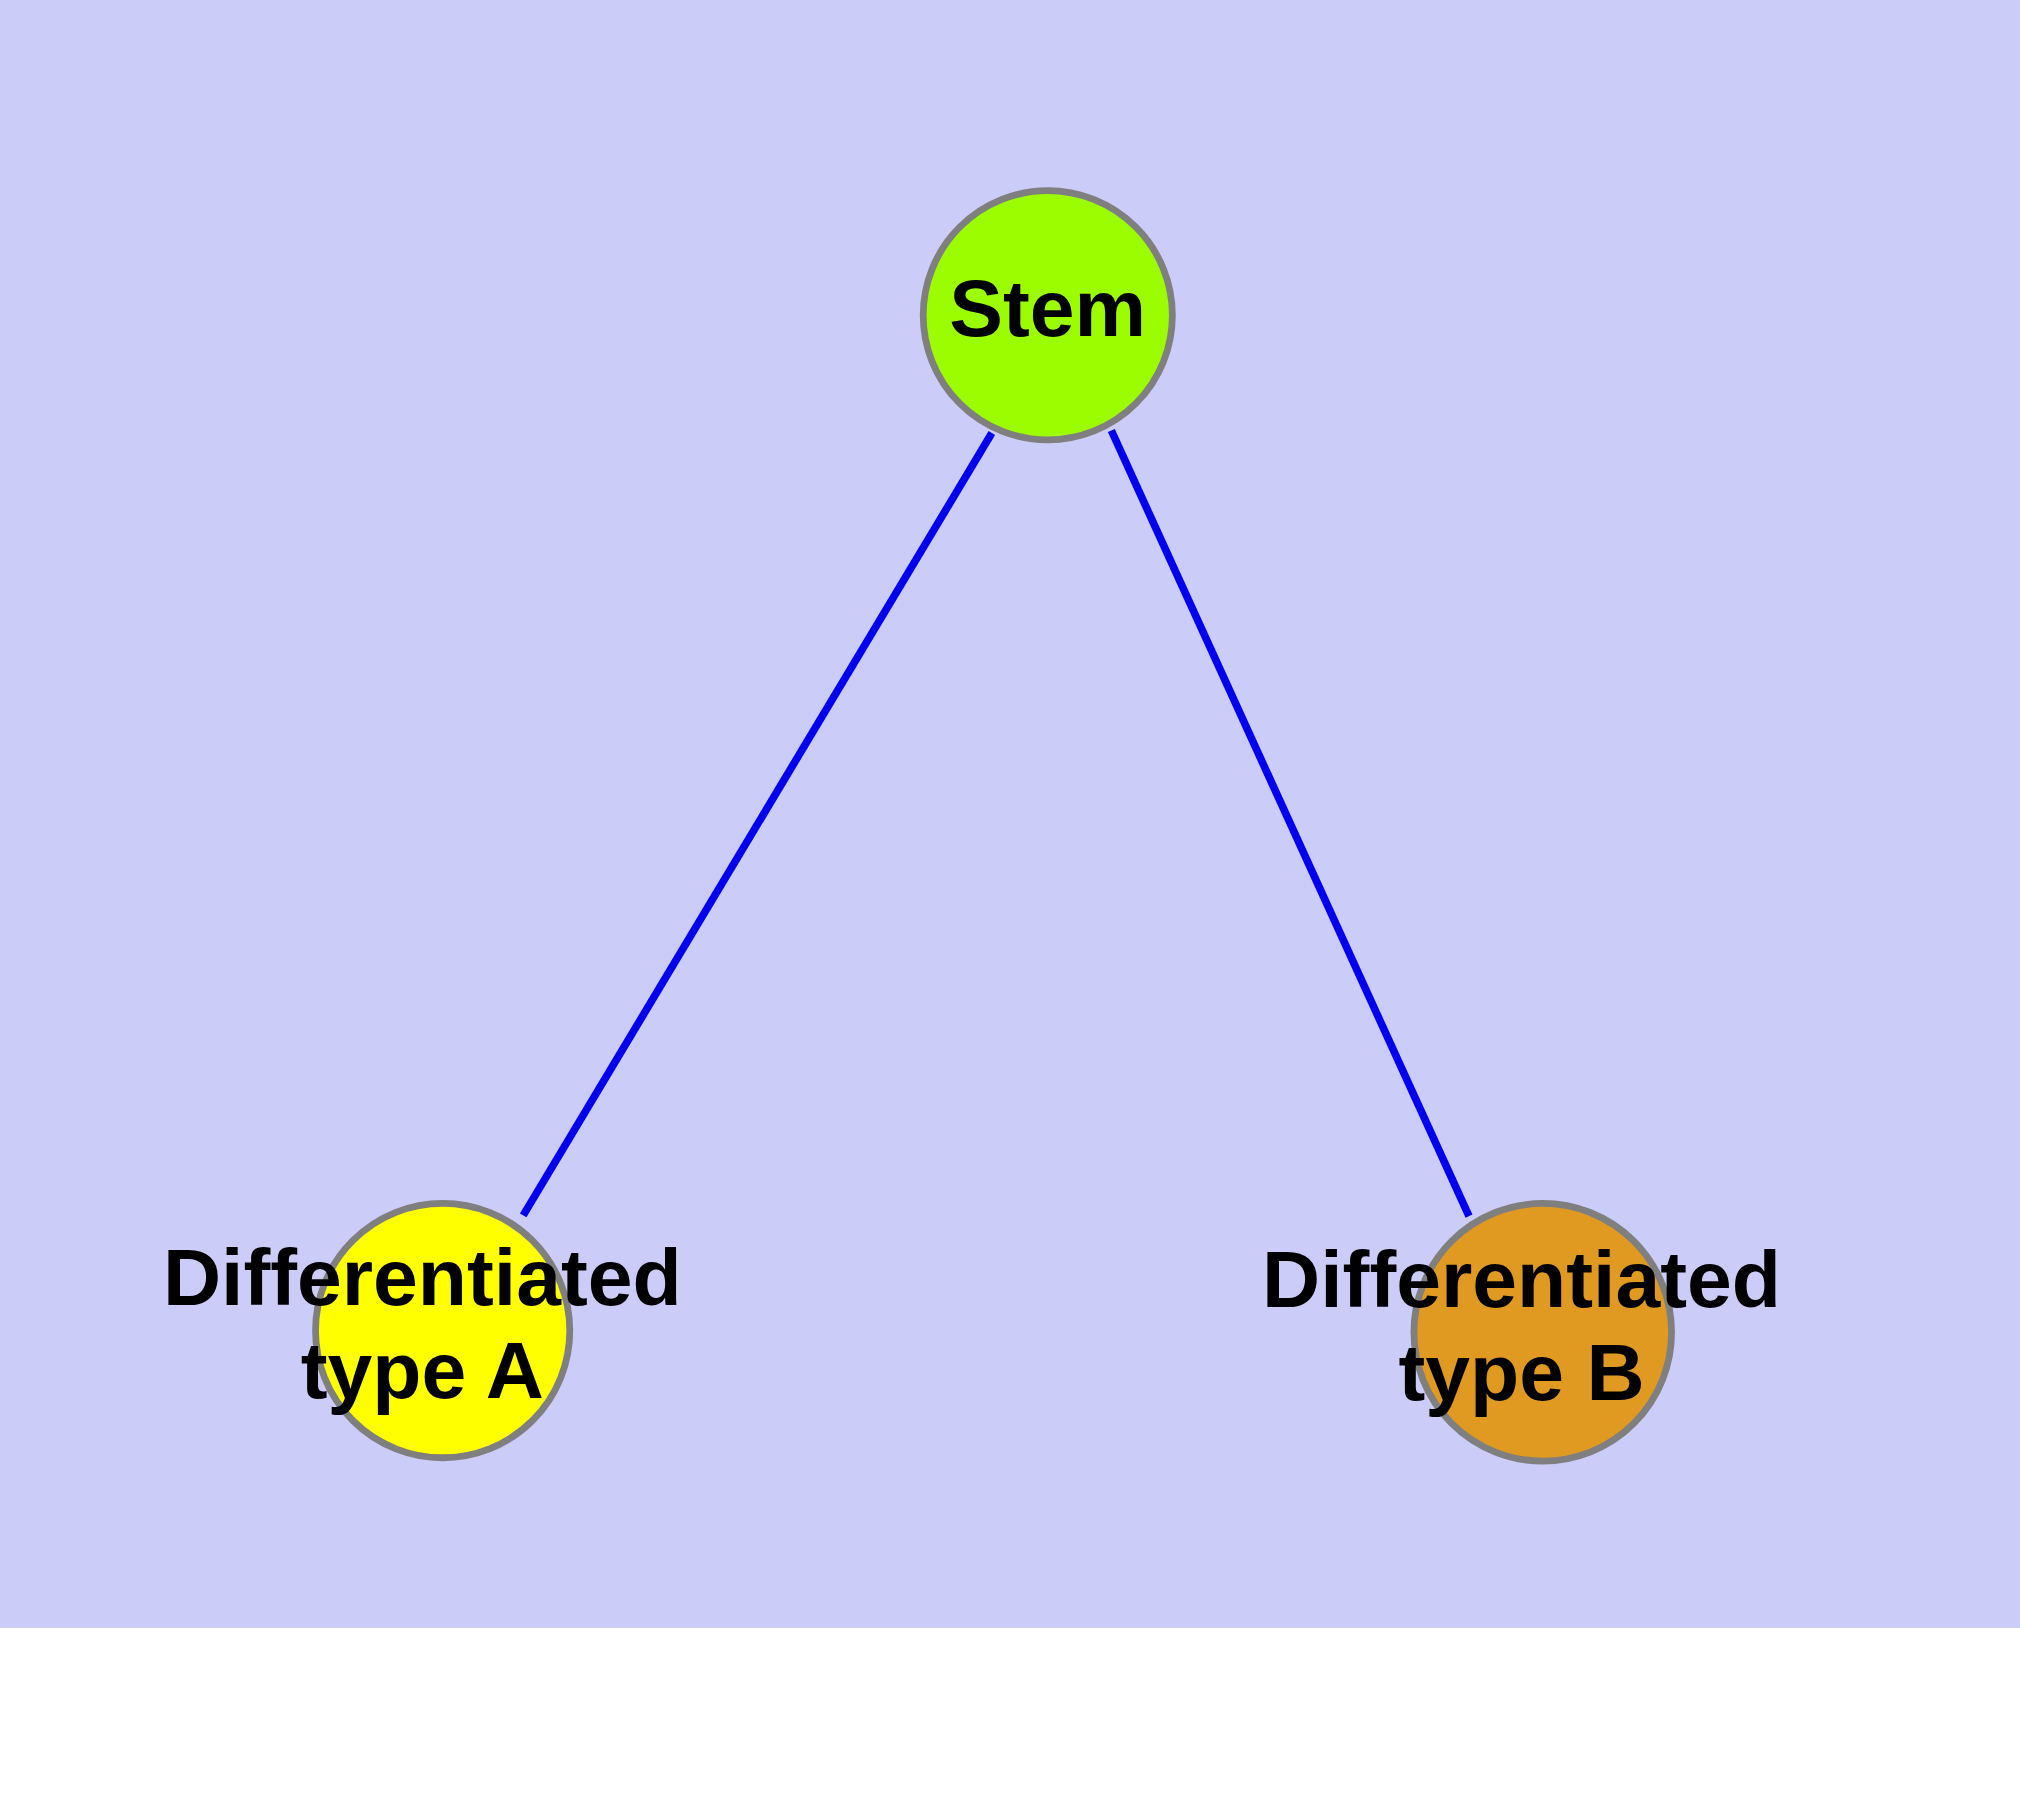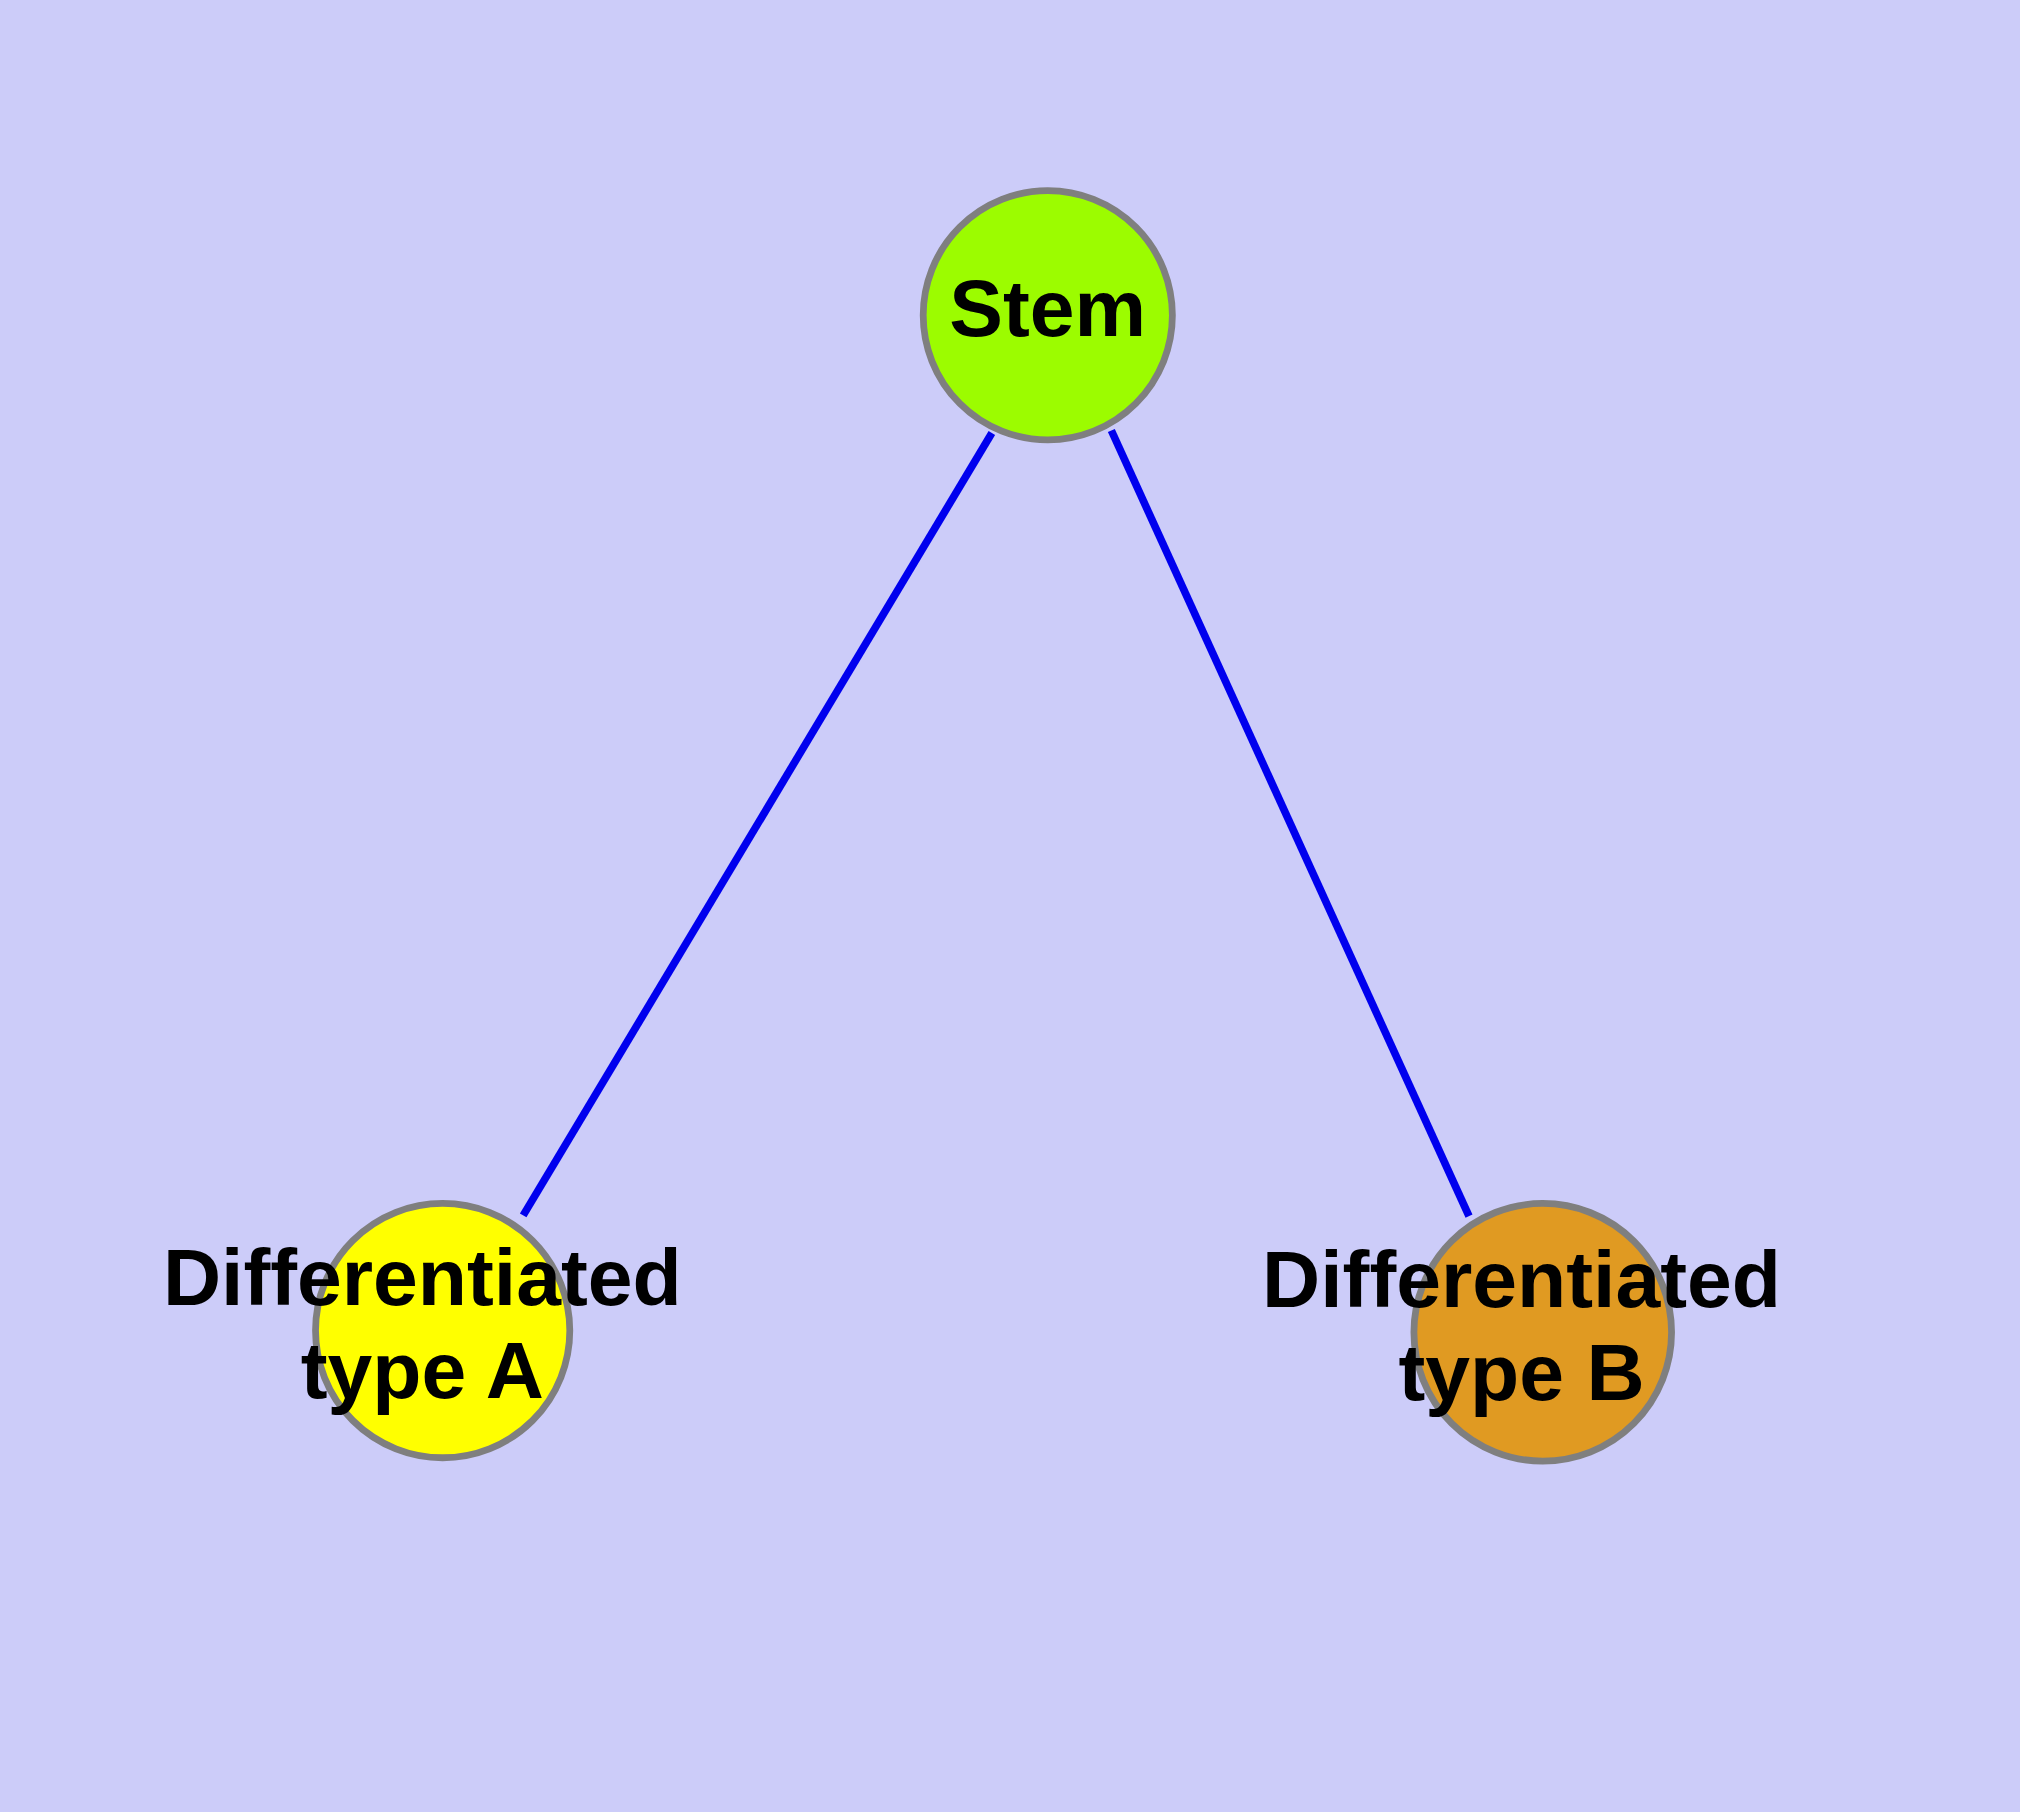--- a/index.html
+++ b/index.html
@@ -8,21 +8,21 @@
   }
   body {
     width: 2021px;
     height: 1812px;
     overflow: hidden;
     font-family: "Liberation Sans", sans-serif;
   }
   #canvas {
     position: relative;
     width: 2021px;
-    height: 1812px;
+    height: 1628px;
     background: #ccccf9;
   }
   #graph-svg {
     position: absolute;
     left: 0;
     top: 0;
     width: 2021px;
     height: 1812px;
     display: block;
   }

